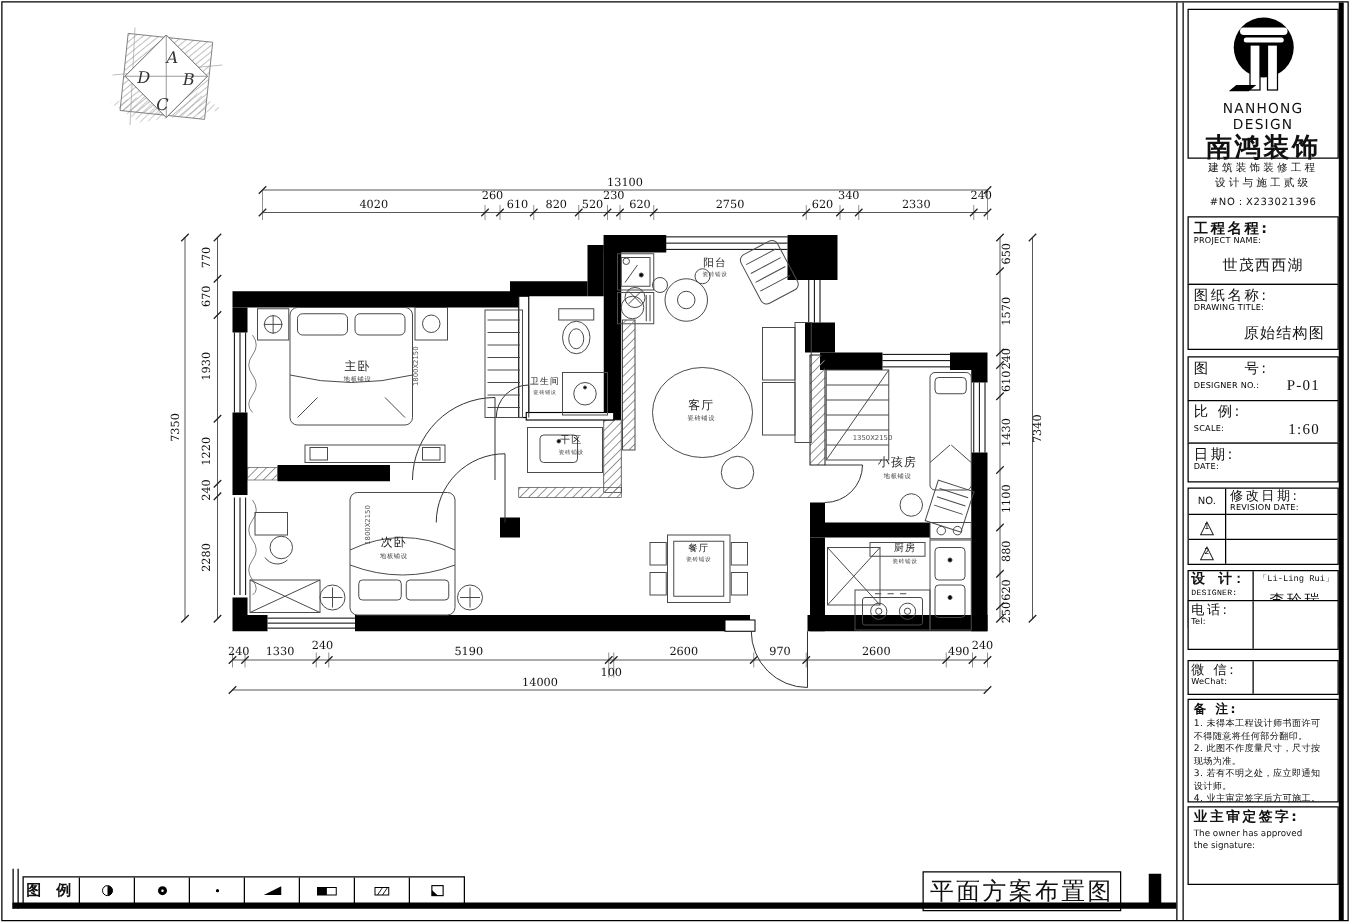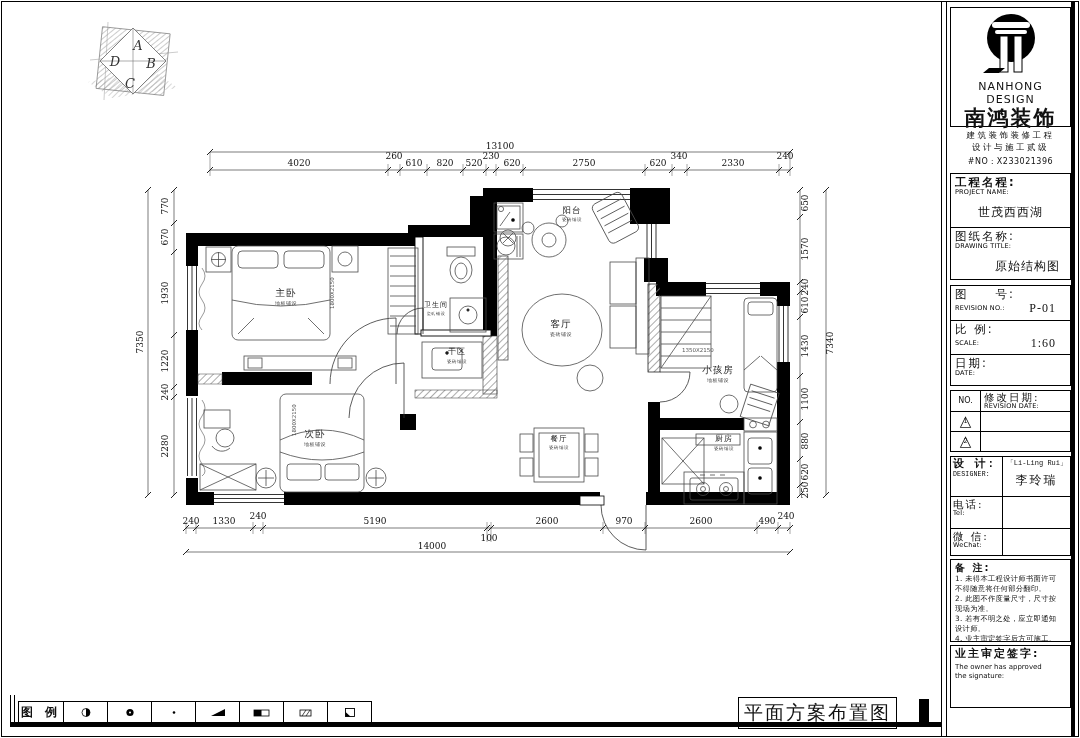--- a/index.html
+++ b/index.html
@@ -490,21 +490,21 @@
 
   <div class="tb-box" style="top:227px;height:53px;">
     <div class="cl" style="font-weight:400">图纸名称:</div>
     <div class="el">DRAWING TITLE:</div>
     <div class="val-c" style="margin-top:7px;text-align:right;padding-right:6px">原始结构图</div>
   </div>
 
   <div class="tb-box" style="top:285px;height:36px;">
     <div class="cl" style="font-weight:400">图　　号:</div>
     <div style="display:flex;justify-content:space-between;align-items:center">
-      <span class="el">REVISION NO.:</span>
+      <span class="el">DESIGNER NO.:</span>
       <span class="val-c" style="padding-right:10px">P-01</span>
     </div>
   </div>
 
   <div class="tb-box" style="top:320px;height:35px;">
     <div class="cl" style="font-weight:400">比  例:</div>
     <div style="display:flex;justify-content:space-between;align-items:center">
       <span class="el">SCALE:</span>
       <span class="val-c" style="padding-right:10px">1:60</span>
     </div>
@@ -539,21 +539,21 @@
         <div class="cl" style="font-size:11px">设    计:</div>
         <div class="el">DESIGNER:</div>
       </div>
       <div class="des-r">
         <div class="des-en">「Li-Ling Rui」</div>
         <div class="des-cn">李玲瑞</div>
       </div>
     </div>
   </div>
 
-  <div class="tb-box" style="top:496px;height:40px;padding:0;">
+  <div class="tb-box" style="top:480px;height:40px;padding:0;">
     <div class="tw-grid">
       <div class="tw-l">
         <div class="cl" style="font-weight:400;font-size:10.5px">电话:</div>
         <div class="el">Tel:</div>
       </div>
       <div></div>
     </div>
   </div>
 
   <div class="tb-box" style="top:528px;height:28px;padding:0;">

